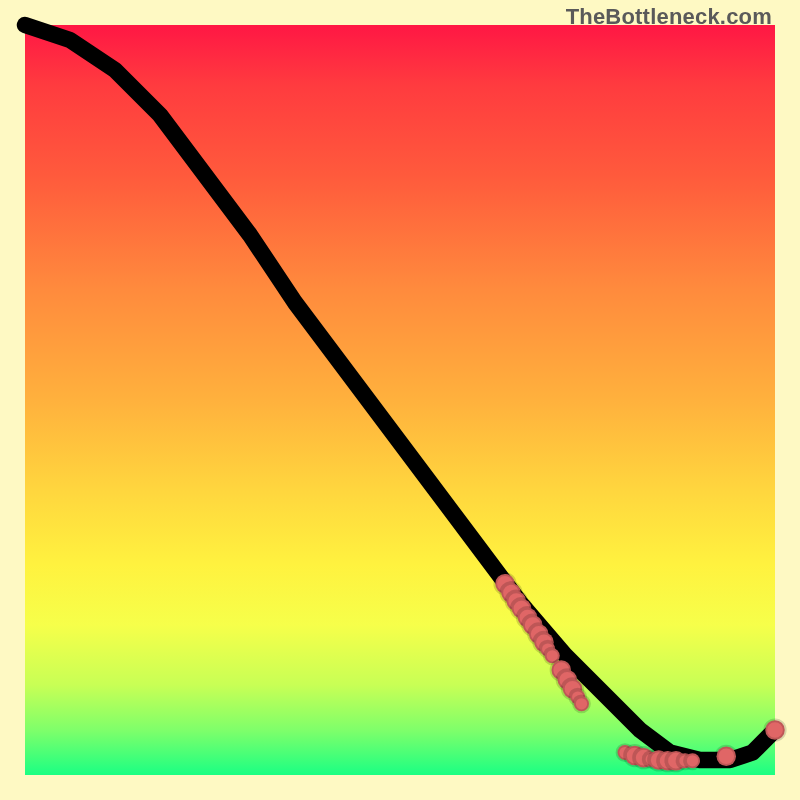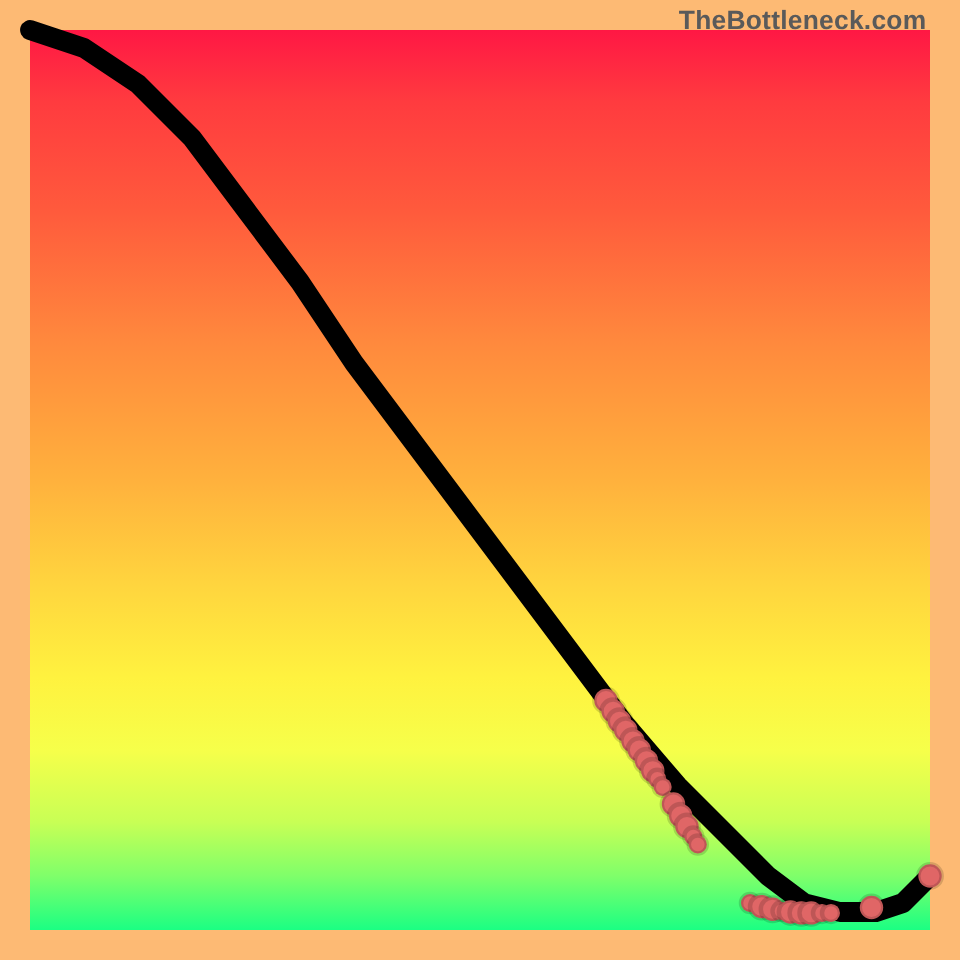--- a/index.html
+++ b/index.html
@@ -7,21 +7,21 @@
     padding: 0;
     width: 800px;
     height: 800px;
     background: #000;
     overflow: hidden;
   }
   .container {
     position: relative;
     width: 800px;
     height: 800px;
-    background: #fdba74;
+    background: #fef9c3;
   }
   .plot-area {
     position: absolute;
     left: 25px;
     top: 25px;
     width: 750px;
     height: 750px;
     
     background: linear-gradient(
       to bottom,

